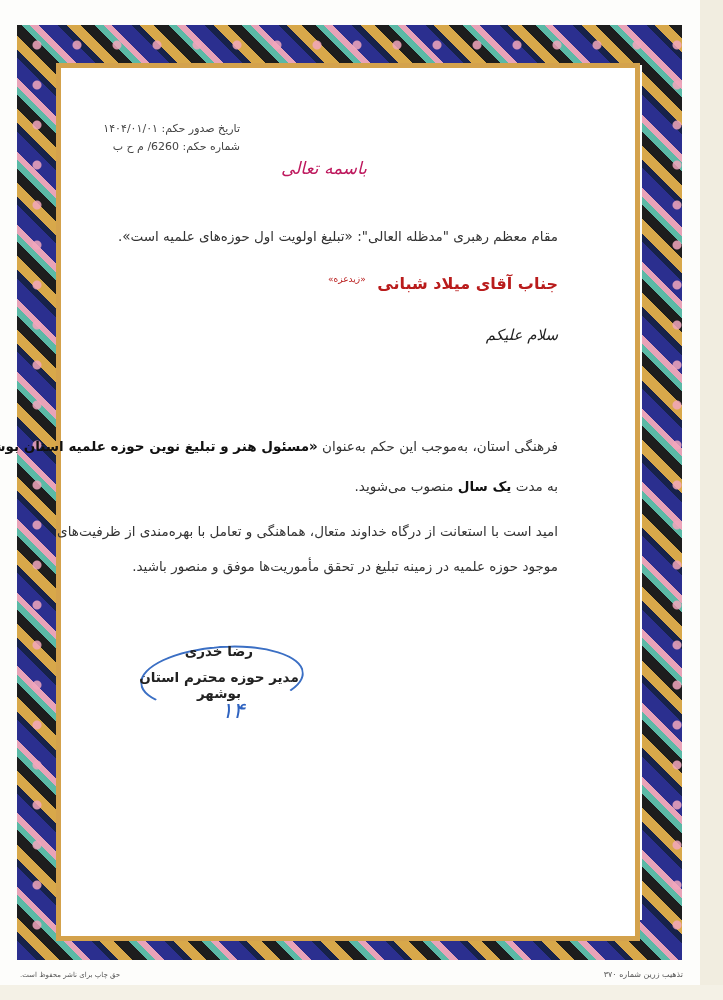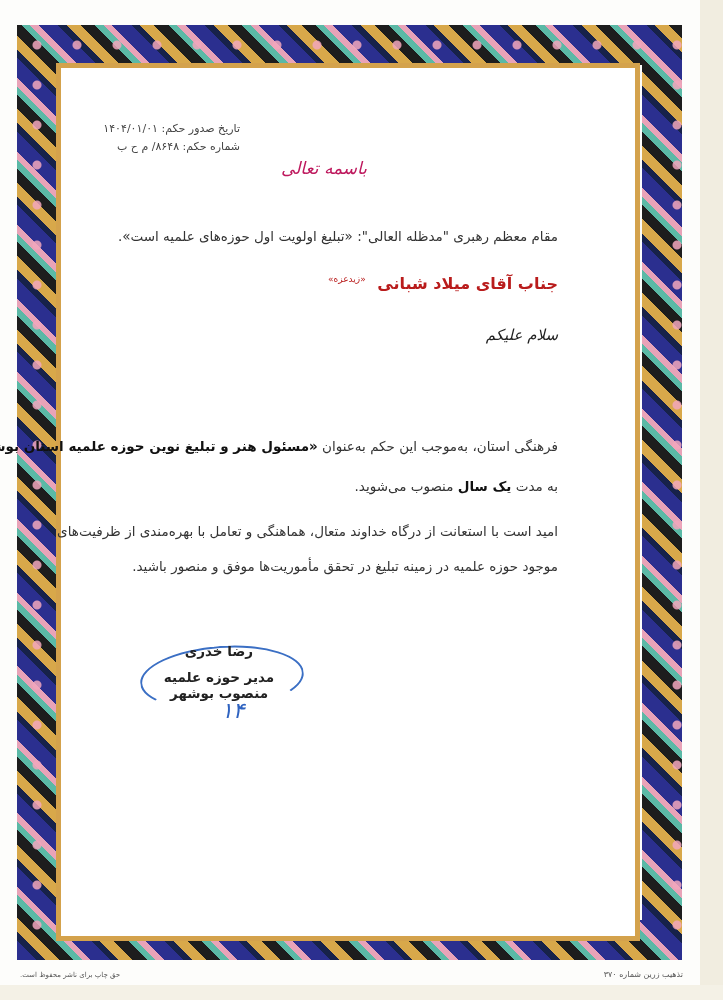--- a/index.html
+++ b/index.html
@@ -107,21 +107,21 @@
 <div class="gold-frame"></div>
 
 <div class="content">
   <div class="meta">
     <div>
       <span>تاریخ صدور حکم:</span>
       <span>۱۴۰۴/۰۱/۰۱</span>
     </div>
     <div>
       <span>شماره حکم:</span>
-      <span>۸۶۴۸/ م ح ب</span>
+      <span>6260/ م ح ب</span>
     </div>
   </div>
 
   <div class="heading">باسمه تعالی</div>
 
   <div class="line quote-line">مقام معظم رهبری "مدظله العالی": «تبلیغ اولویت اول حوزه‌های علمیه است».</div>
 
   <div class="line addressee">
     <span>جناب آقای میلاد شبانی</span>
     <span class="honor">«زیدعزه»</span>
@@ -137,19 +137,19 @@
     <span>به مدت</span>
     <b>یک سال</b>
     <span>منصوب می‌شوید.</span>
   </div>
   <div class="line p4">امید است با استعانت از درگاه خداوند متعال، هماهنگی و تعامل با بهره‌مندی از ظرفیت‌های</div>
   <div class="line p5">موجود حوزه علمیه در زمینه تبلیغ در تحقق مأموریت‌ها موفق و منصور باشید.</div>
 
   <div class="sig-loop"></div>
   <div class="signature">
     <div class="sig-name">رضا خدری</div>
-    <div class="sig-title">مدیر حوزه علمیه منصوب بوشهر</div>
+    <div class="sig-title">مدیر حوزه محترم استان بوشهر</div>
   </div>
   <div class="sig-mark">۱۴</div>
 </div>
 
 <div class="footer-left">حق چاپ برای ناشر محفوظ است.</div>
 <div class="footer-right">تذهیب زرین   شماره ۳۷۰</div>
 
 </body></html>

